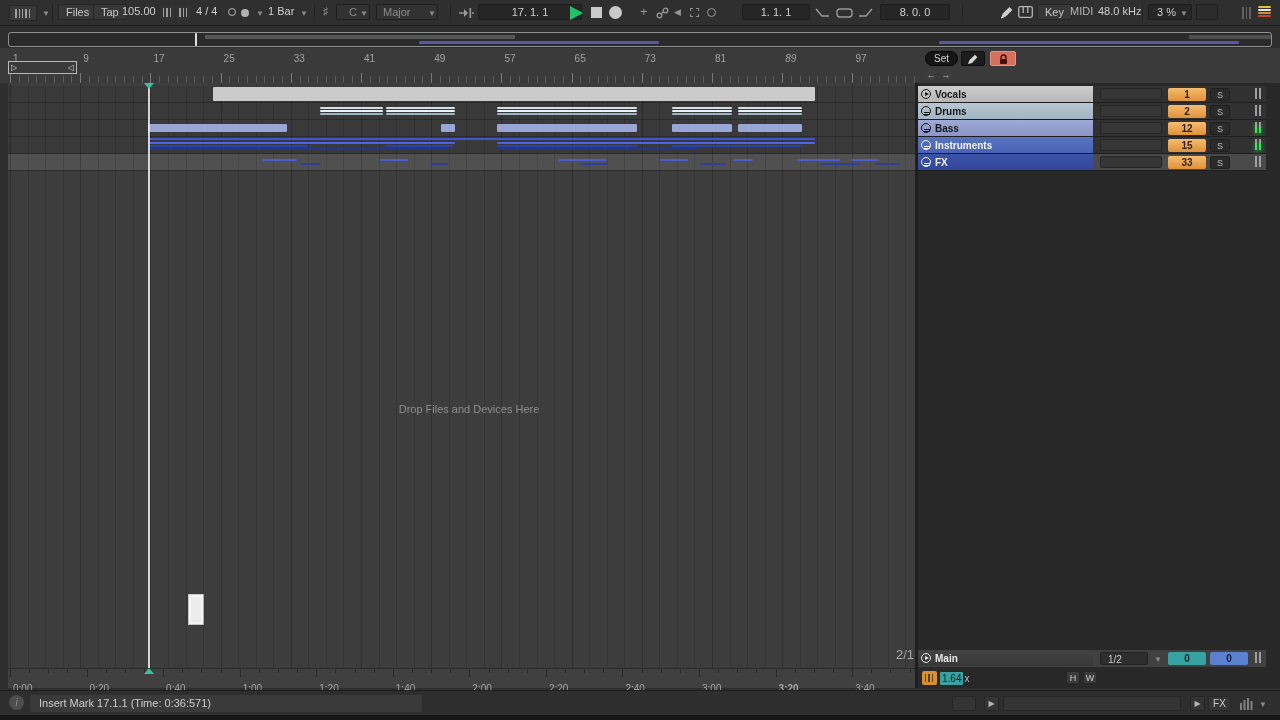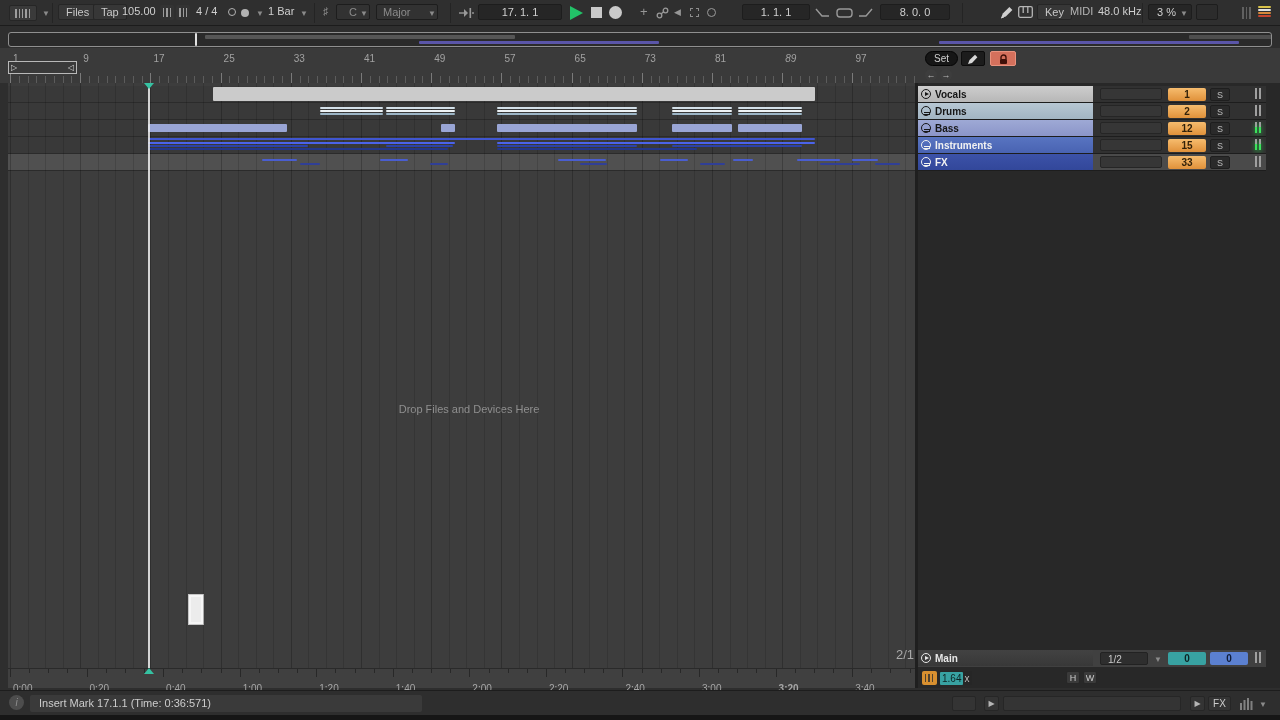--- a/index.html
+++ b/index.html
@@ -120,21 +120,21 @@
     <div class="abs sep" style="left:450px;"></div>
 
     <div class="abs" style="left:458px;top:8px;">
       <svg width="16" height="10">
           <path d="M1 5h7" stroke="#999" stroke-width="1.4"></path>
           <path d="M6 1l4 4-4 4z" fill="#999"></path>
           <rect x="11.5" y="0" width="1.6" height="10" fill="#999"></rect>
           <rect x="14" y="4.3" width="2" height="1.4" fill="#999"></rect>
         </svg>
     </div>
-    <div class="abs tb-val" style="left:478px;top:4px;width:84px;">17. 1. 1</div>
+    <div class="abs tb-val" style="left:478px;top:4px;width:104px;">17. 1. 1</div>
     <div class="abs play-tri" style="left:570px;top:6px;"></div>
     <div class="abs stop-sq" style="left:591px;top:7px;"></div>
     <div class="abs rec-ci" style="left:609px;top:6px;"></div>
 
     <div class="abs icon-dim" style="left:640px;top:4px;font-size:13px;">+</div>
     <div class="abs" style="left:656px;top:7px;">
       <svg width="13" height="12">
           <circle cx="3.5" cy="8.5" r="2.3" fill="none" stroke="#999" stroke-width="1.3"></circle>
           <circle cx="9.5" cy="3.5" r="2.3" fill="none" stroke="#999" stroke-width="1.3"></circle>
           <path d="M5 7l3-2.5" stroke="#999" stroke-width="1.3"></path>

